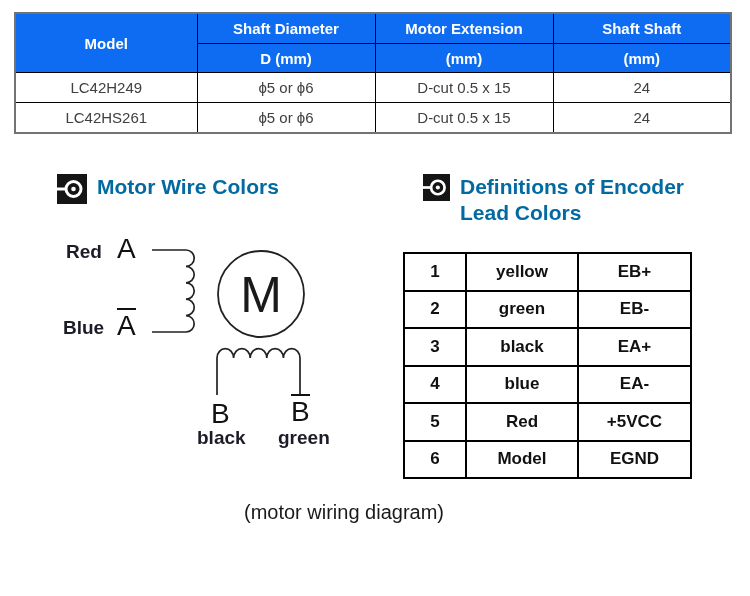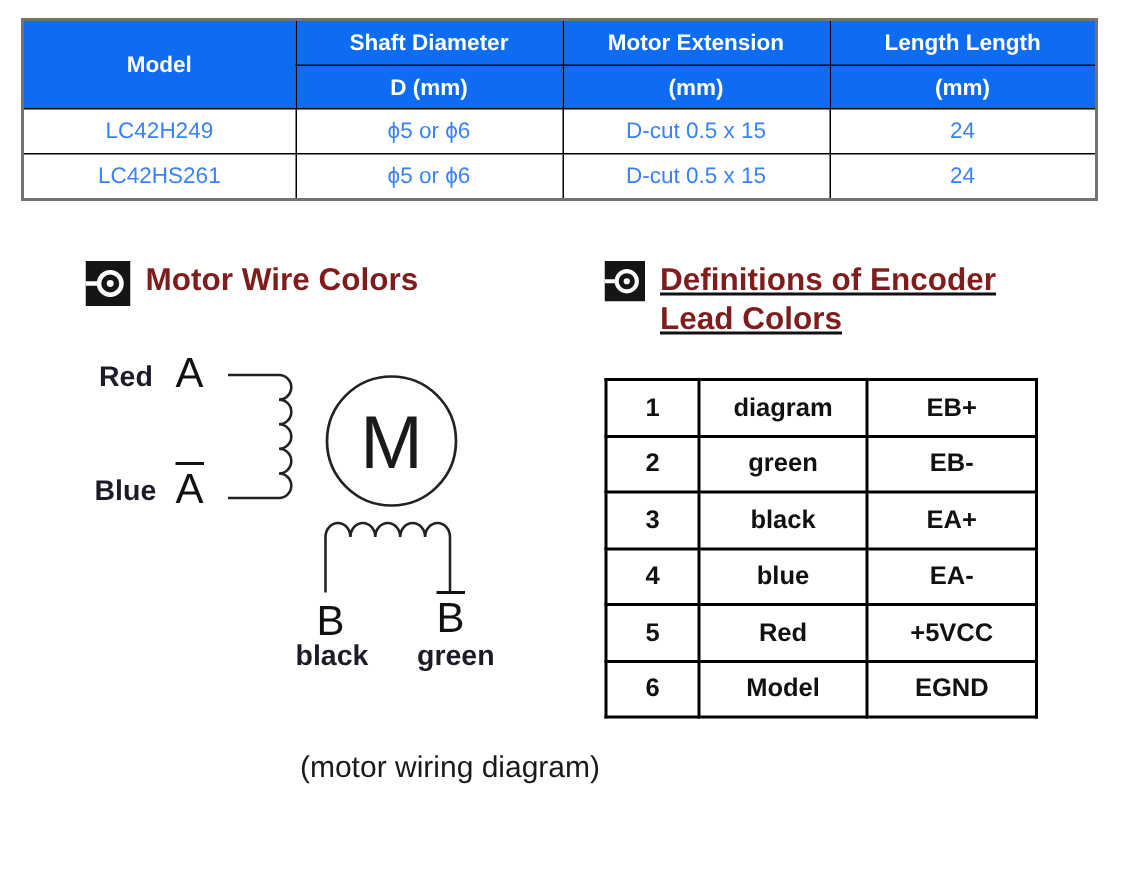--- a/index.html
+++ b/index.html
@@ -16,29 +16,29 @@
   }
   .spec-table th,.spec-table td{
     border:1.5px solid #000; text-align:center; vertical-align:middle;
     padding:0; overflow:hidden; white-space:nowrap;
   }
   .spec-table thead th{
     background:#0d6cf2; color:#fff; font-weight:700; font-size:15px;
   }
   .spec-table thead tr:nth-child(1) th{height:29px;}
   .spec-table thead tr:nth-child(2) th{height:28px;margin-left:24px;}
-  .spec-table tbody td{height:29px; font-size:15px; font-weight:400; color:#3b82f6;}
+  .spec-table tbody td{height:29px; font-size:15px; font-weight:400; color:#404040;}
 
   
   .section-head{position:absolute; display:flex; align-items:flex-start; gap:10px;}
   .section-head .title{
-    font-size:21px; font-weight:700; color:#7f1d1d; line-height:26px;
+    font-size:21px; font-weight:700; color:#0369a1; line-height:26px;
   }
   .head-motor{left:57px; top:174px;}
-  .head-encoder{left:403px; top:174px;text-decoration:underline;}
+  .head-encoder{left:423px; top:174px;}
   .head-encoder .title{width:250px;}
   .logo-icon{flex:0 0 auto; display:block;}
 
   
   .diagram-svg{position:absolute; left:0; top:0; pointer-events:none;}
   .lbl{position:absolute; line-height:1; white-space:nowrap;}
   .wire-color{font-size:19px; font-weight:700; color:#1c1c28;}
   .terminal{font-size:28px; font-weight:400; color:#111;}
   .overbar{display:inline-block; border-top:2.5px solid #111; padding-top:2px; line-height:1;}
   .motor-m{font-size:50px; font-weight:400; fill:#1a1a1a;}
@@ -48,41 +48,41 @@
     position:absolute; left:403px; top:252px;
     border-collapse:collapse; table-layout:fixed; width:287px;
     border:2px solid #000;
   }
   .enc-table td{
     border:2px solid #000; text-align:center; vertical-align:middle;
     height:35.5px; font-size:17px; font-weight:600; color:#111; padding:0;
   }
 
   
-  .caption-wrap{position:absolute; left:0; top:501px; width:618px; text-align:center;}
+  .caption-wrap{position:absolute; left:0; top:501px; width:618px; text-align:center;padding-left:44px;}
   .caption{position:relative; left:-9px; font-size:20px; font-weight:400; color:#1a1a1a;}
 </style>
 </head>
 <body>
 
 <div class="page">
 
   <table class="spec-table">
     <colgroup>
       <col style="width:182px">
         <col style="width:178px">
         <col style="width:178px">
         <col style="width:178px">
     </colgroup>
     <thead>
       <tr>
         <th rowspan="2">Model</th>
         <th>Shaft Diameter</th>
         <th>Motor Extension</th>
-        <th>Length Length</th>
+        <th>Shaft Shaft</th>
       </tr>
       <tr>
         <th>D (mm)</th>
         <th>(mm)</th>
         <th>(mm)</th>
       </tr>
     </thead>
     <tbody>
       <tr>
         <td>LC42H249</td>
@@ -147,21 +147,21 @@
 
   <table class="enc-table">
     <colgroup>
         <col style="width:62px">
         <col style="width:112px">
         <col style="width:113px">
       </colgroup>
     <tbody>
       <tr>
         <td>1</td>
-        <td>diagram</td>
+        <td>yellow</td>
         <td>EB+</td>
       </tr>
       <tr>
         <td>2</td>
         <td>green</td>
         <td>EB-</td>
       </tr>
       <tr>
         <td>3</td>
         <td>black</td>

